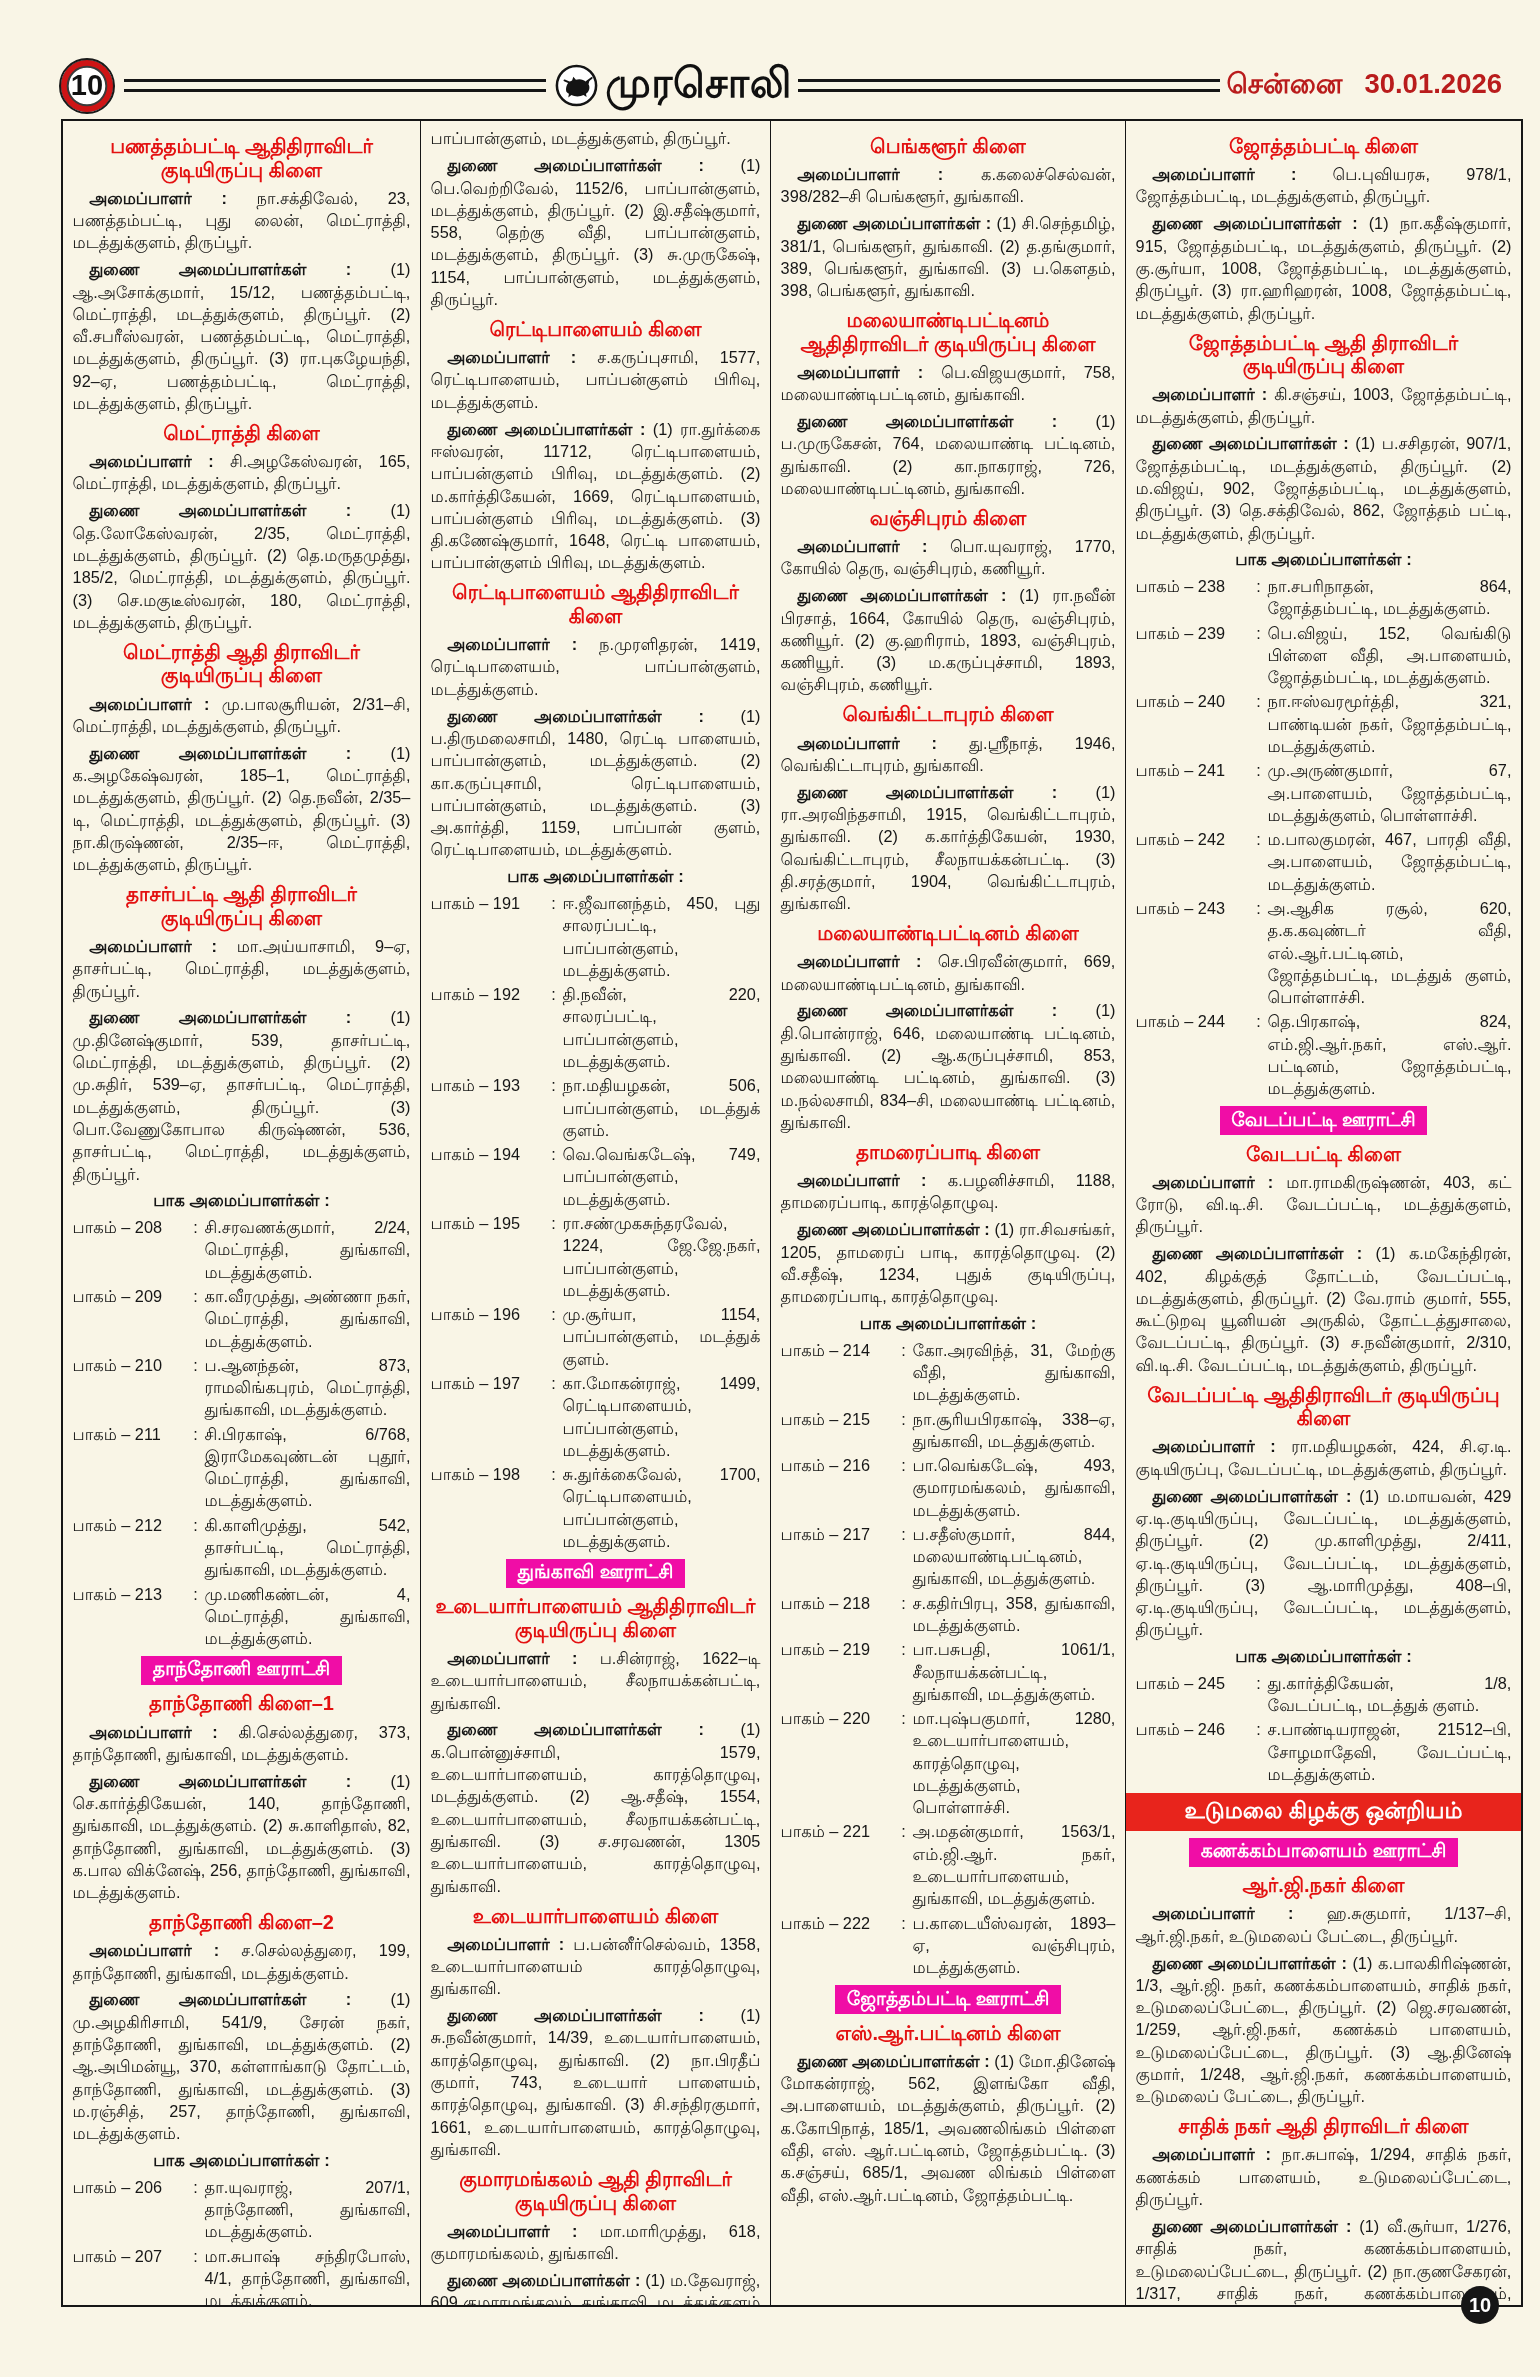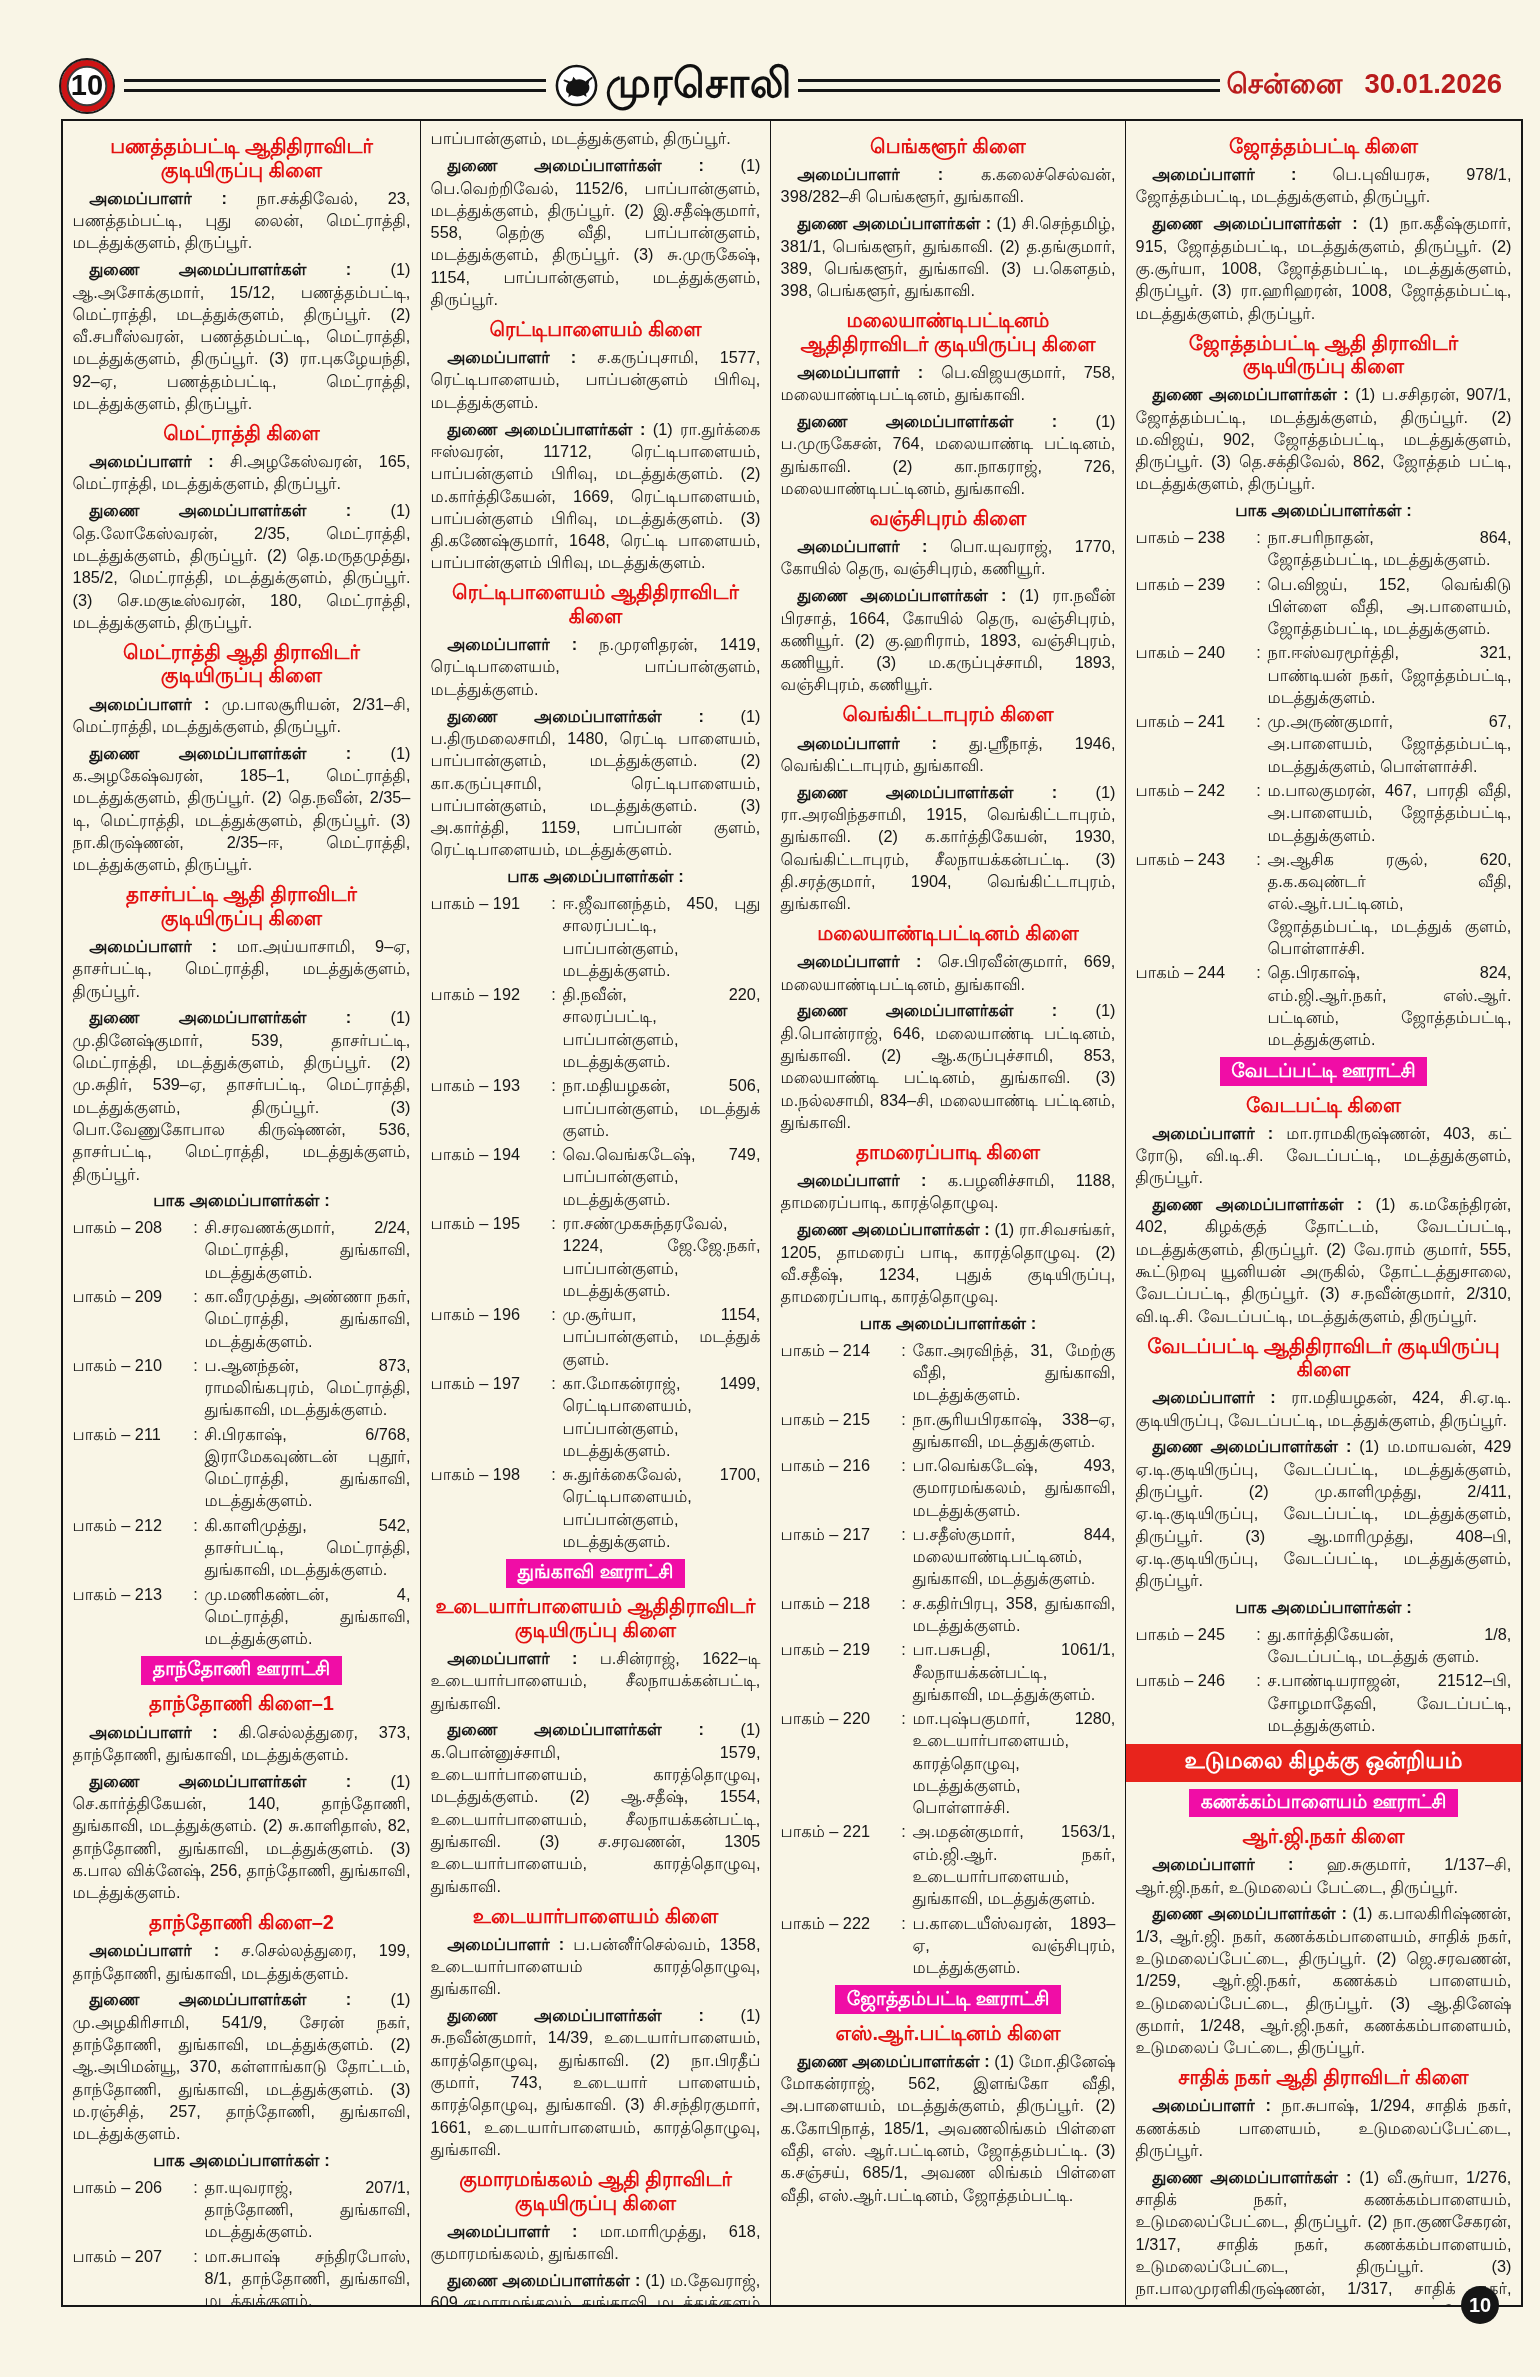--- a/index.html
+++ b/index.html
@@ -152,21 +152,21 @@
       <p class="para"><b>துணை அமைப்பாளர்கள் : </b>(1) மு.அழகிரிசாமி, 541/9, சேரன் நகர், தாந்தோணி, துங்காவி, மடத்துக்குளம். (2) ஆ.அபிமன்யூ, 370, கள்ளாங்காடு தோட்டம், தாந்தோணி, துங்காவி, மடத்துக்குளம். (3) ம.ரஞ்சித், 257, தாந்தோணி, துங்காவி, மடத்துக்குளம்.</p>
       <div class="sub-heading">பாக அமைப்பாளர்கள் :</div>
       <div class="part-row">
         <span class="part-label">பாகம் – 206</span>
         <span class="part-colon">:</span>
         <span class="part-text">தா.யுவராஜ், 207/1, தாந்தோணி, துங்காவி, மடத்துக்குளம்.</span>
       </div>
       <div class="part-row">
         <span class="part-label">பாகம் – 207</span>
         <span class="part-colon">:</span>
-        <span class="part-text">மா.சுபாஷ் சந்திரபோஸ், 8/1, தாந்தோணி, துங்காவி, மடத்துக்குளம்.</span>
+        <span class="part-text">மா.சுபாஷ் சந்திரபோஸ், 4/1, தாந்தோணி, துங்காவி, மடத்துக்குளம்.</span>
       </div>
     </div>
   <div class="col">
       <p class="para cont">பாப்பான்குளம், மடத்துக்குளம், திருப்பூர்.</p>
       <p class="para"><b>துணை அமைப்பாளர்கள் : </b>(1) பெ.வெற்றிவேல், 1152/6, பாப்பான்குளம், மடத்துக்குளம், திருப்பூர். (2) இ.சதீஷ்குமார், 558, தெற்கு வீதி, பாப்பான்குளம், மடத்துக்குளம், திருப்பூர். (3) சு.முருகேஷ், 1154, பாப்பான்குளம், மடத்துக்குளம், திருப்பூர்.</p>
       <div class="branch-heading">ரெட்டிபாளையம் கிளை</div>
       <p class="para"><b>அமைப்பாளர் : </b>ச.கருப்புசாமி, 1577, ரெட்டிபாளையம், பாப்பன்குளம் பிரிவு, மடத்துக்குளம்.</p>
       <p class="para"><b>துணை அமைப்பாளர்கள் : </b>(1) ரா.துர்க்கை ஈஸ்வரன், 11712, ரெட்டிபாளையம், பாப்பன்குளம் பிரிவு, மடத்துக்குளம். (2) ம.கார்த்திகேயன், 1669, ரெட்டிபாளையம், பாப்பன்குளம் பிரிவு, மடத்துக்குளம். (3) தி.கணேஷ்குமார், 1648, ரெட்டி பாளையம், பாப்பான்குளம் பிரிவு, மடத்துக்குளம்.</p>
       <div class="branch-heading">ரெட்டிபாளையம் ஆதிதிராவிடர் கிளை</div>
       <p class="para"><b>அமைப்பாளர் : </b>ந.முரளிதரன், 1419, ரெட்டிபாளையம், பாப்பான்குளம், மடத்துக்குளம்.</p>
@@ -290,20 +290,21 @@
       </div>
       <div class="panchayat-row"><span class="panchayat-band">ஜோத்தம்பட்டி ஊராட்சி</span></div>
       <div class="branch-heading">எஸ்.ஆர்.பட்டினம் கிளை</div>
       <p class="para"><b>துணை அமைப்பாளர்கள் : </b>(1) மோ.தினேஷ் மோகன்ராஜ், 562, இளங்கோ வீதி, அ.பாளையம், மடத்துக்குளம், திருப்பூர். (2) க.கோபிநாத், 185/1, அவணலிங்கம் பிள்ளை வீதி, எஸ். ஆர்.பட்டினம், ஜோத்தம்பட்டி. (3) க.சஞ்சய், 685/1, அவண லிங்கம் பிள்ளை வீதி, எஸ்.ஆர்.பட்டினம், ஜோத்தம்பட்டி.</p>
     </div>
   <div class="col">
       <div class="branch-heading">ஜோத்தம்பட்டி கிளை</div>
       <p class="para"><b>அமைப்பாளர் : </b>பெ.புவியரசு, 978/1, ஜோத்தம்பட்டி, மடத்துக்குளம், திருப்பூர்.</p>
       <p class="para"><b>துணை அமைப்பாளர்கள் : </b>(1) நா.கதீஷ்குமார், 915, ஜோத்தம்பட்டி, மடத்துக்குளம், திருப்பூர். (2) கு.சூர்யா, 1008, ஜோத்தம்பட்டி, மடத்துக்குளம், திருப்பூர். (3) ரா.ஹரிஹரன், 1008, ஜோத்தம்பட்டி, மடத்துக்குளம், திருப்பூர்.</p>
       <div class="branch-heading">ஜோத்தம்பட்டி ஆதி திராவிடர் குடியிருப்பு கிளை</div>
+      <p class="para"><b>அமைப்பாளர் : </b>கி.சஞ்சய், 1003, ஜோத்தம்பட்டி, மடத்துக்குளம், திருப்பூர்.</p>
       <p class="para"><b>துணை அமைப்பாளர்கள் : </b>(1) ப.சசிதரன், 907/1, ஜோத்தம்பட்டி, மடத்துக்குளம், திருப்பூர். (2) ம.விஜய், 902, ஜோத்தம்பட்டி, மடத்துக்குளம், திருப்பூர். (3) தெ.சக்திவேல், 862, ஜோத்தம் பட்டி, மடத்துக்குளம், திருப்பூர்.</p>
       <div class="sub-heading">பாக அமைப்பாளர்கள் :</div>
       <div class="part-row">
         <span class="part-label">பாகம் – 238</span>
         <span class="part-colon">:</span>
         <span class="part-text">நா.சபரிநாதன், 864, ஜோத்தம்பட்டி, மடத்துக்குளம்.</span>
       </div>
       <div class="part-row">
         <span class="part-label">பாகம் – 239</span>
         <span class="part-colon">:</span>

